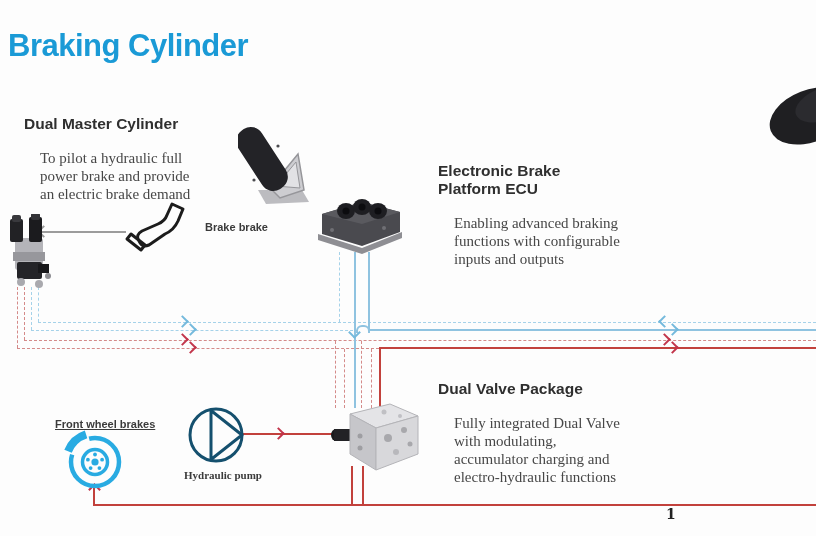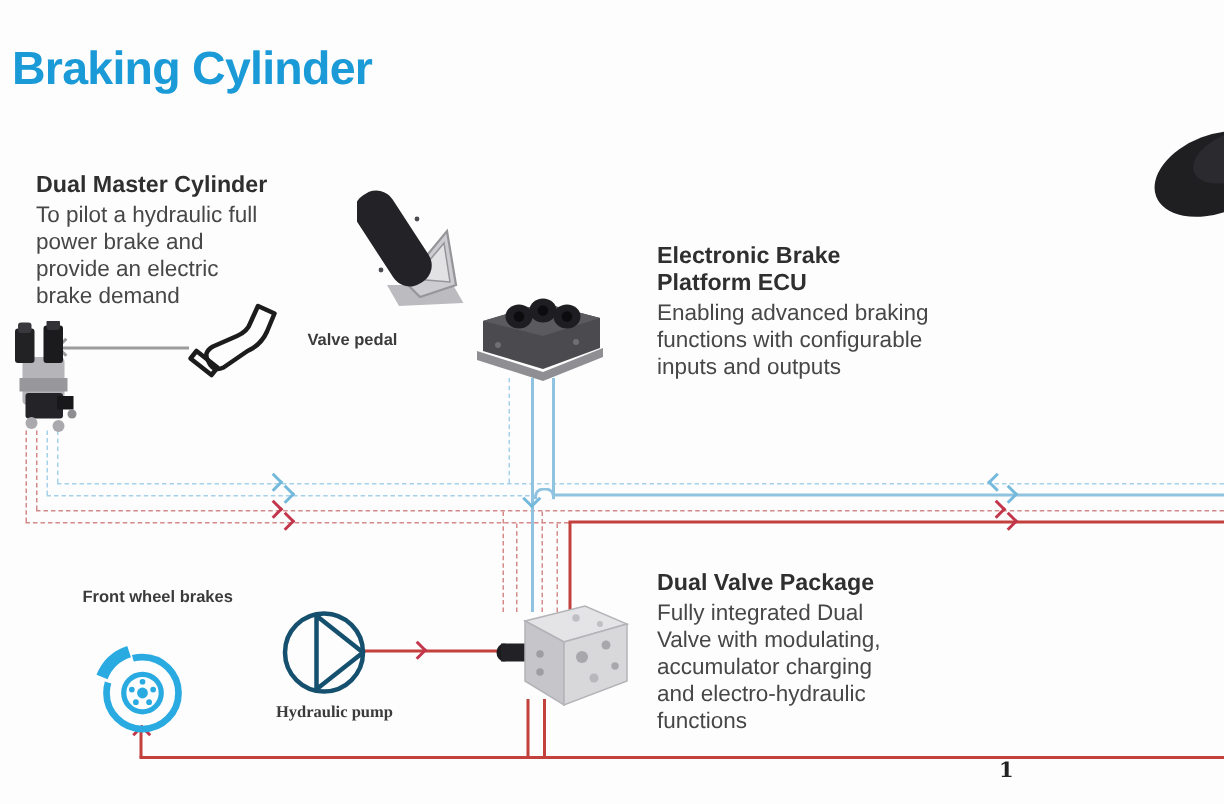--- a/index.html
+++ b/index.html
@@ -6,21 +6,21 @@
   #canvas{
     position:relative; width:816px; height:536px; overflow:hidden;
     background:#fdfdfd; font-family:"Liberation Sans", sans-serif;
   }
   
   .title{
     position:absolute; left:8px; top:28px; font-size:31px; font-weight:bold;
     color:#1a9ad6; letter-spacing:-0.5px;
   }
   .block-heading{font-size:15.5px; font-weight:bold; color:#2f2f2f; line-height:18px; margin:0 0 2px 0;}
-  .block-desc{font-size:15px; color:#474747; line-height:18px; margin:0;}
+  .block-desc{font-size:15px; color:#474747; line-height:18px; margin:16px;font-family:Liberation Serif, serif;}
   .small-label{position:absolute; font-size:11px; font-weight:bold; color:#3b3b3b;}
   .page-number{position:absolute; left:666px; top:506px; font-size:14px; font-weight:bold;
     color:#222; font-family:"DejaVu Serif", serif;}
   .text-block{position:absolute;}
 
   
   .hl{position:absolute; height:0;}
   .vl{position:absolute; width:0;}
   .dash-blue{border-top:1px dashed #a5d2e9;}
   .dash-red{border-top:1px dashed #d48a89;}
@@ -61,22 +61,22 @@
   <div class="text-block" style="left:438px; top:380px; width:180px;">
     <p class="block-heading" style="width:178px;">Dual Valve Package</p>
     <p class="block-desc" style="width:168px;">Fully integrated Dual Valve with modulating, accumulator charging and electro-hydraulic functions</p>
   </div>
 
   <div class="text-block" style="left:438px; top:162px; width:210px;">
     <p class="block-heading" style="width:132px;">Electronic Brake Platform ECU</p>
     <p class="block-desc" style="width:204px;">Enabling advanced braking functions with configurable inputs and outputs</p>
   </div>
 
-  <div class="small-label" style="left:205px; top:221px;">Valve pedal</div>
-  <div class="small-label" style="left:55px; top:392px;">Front wheel brakes</div>
+  <div class="small-label" style="left:205px; top:221px;">Brake brake</div>
+  <div class="small-label" style="left:55px; top:418px;text-decoration:underline;">Front wheel brakes</div>
   <div class="small-label" style="left:184px; top:469px;font-family:Liberation Serif, serif;">Hydraulic pump</div>
   <div class="page-number">1</div>
 
   <div class="hl dash-blue" style="top:322px; left:38px;  width:778px;"></div>
   <div class="hl dash-blue" style="top:330px; left:31px;  width:337px;"></div>
   <div class="hl solid-blue-h" style="top:329px; left:368px; width:448px;"></div>
   <div class="hl dash-red" style="top:340px; left:24px;  width:792px;"></div>
   <div class="hl dash-red" style="top:348px; left:17px;  width:362px;"></div>
   <div class="hl solid-red-h" style="top:347px; left:379px; width:437px;"></div>
   <div class="hl solid-red-h" style="top:433px; left:241px; width:92px;"></div>

